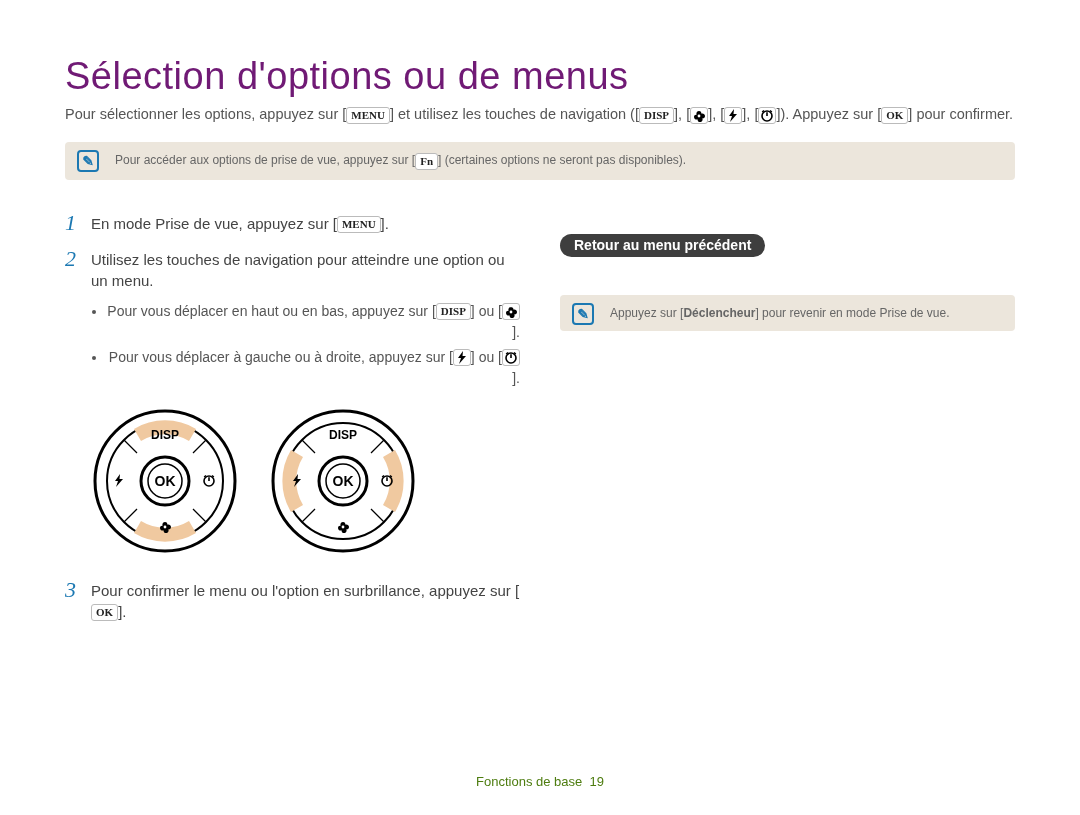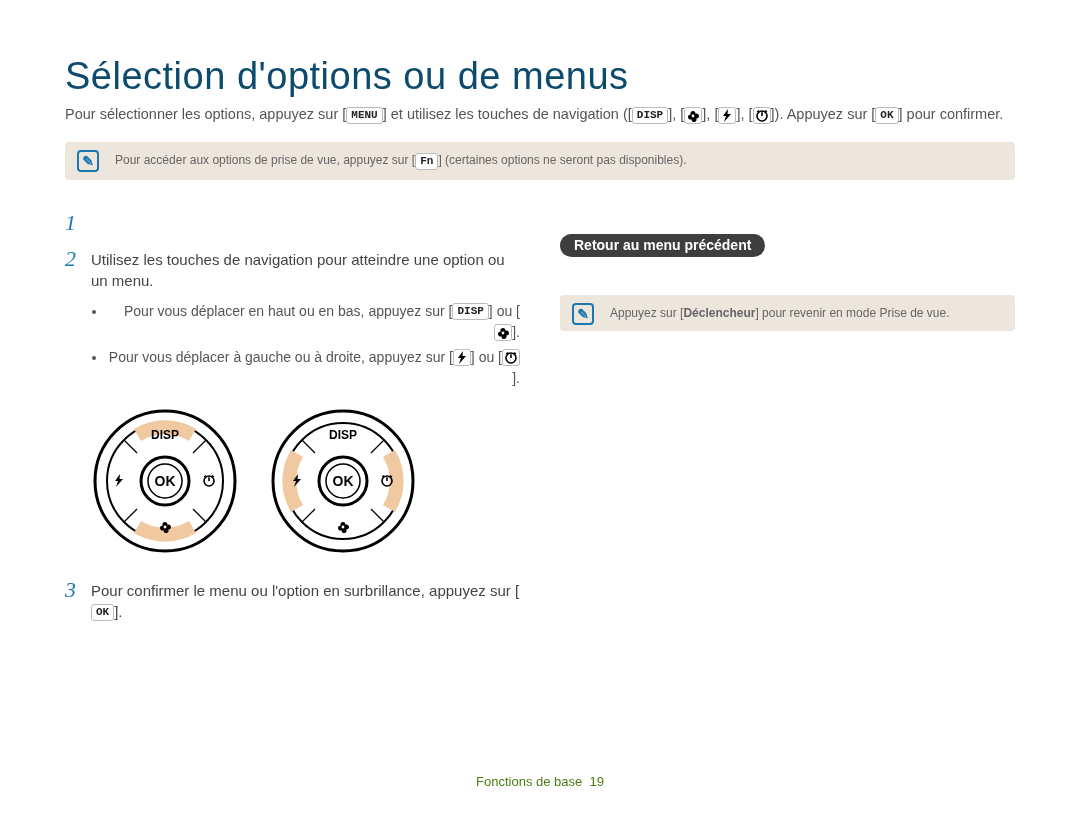--- a/index.html
+++ b/index.html
@@ -10,41 +10,41 @@
     font-family: Arial, Helvetica, sans-serif;
     color: #4a4a4a;
     position: relative;
   }
   .page {
     padding: 55px 65px 0 65px;
   }
   h1.title {
     font-size: 38px;
     font-weight: 400;
-    color: #0c4a6e;
+    color: #701a75;
     letter-spacing: 0.5px;
     margin-bottom: 6px;
   }
   .intro {
     font-size: 14.5px;
     line-height: 1.4;
     color: #555;
   }
   .btn-label, .btn-icon {
     display: inline-block;
     border: 1px solid #bbb;
     border-radius: 3px;
     padding: 0 4px;
     font-size: 11px;
     font-weight: 700;
     color: #222;
     line-height: 15px;
     vertical-align: middle;
     background: #fff;
-    font-family: Liberation Mono, monospace;
+    font-family: Liberation Serif, serif;
   }
   .btn-icon svg { display: block; }
   .btn-icon { padding: 1px 2px; }
 
   .note-box {
     margin-top: 18px;
     background: #ece6dc;
     border-radius: 4px;
     padding: 10px 14px 10px 50px;
     position: relative;
@@ -174,20 +174,23 @@
   <div class="note-box">
     <div class="note-icon">✎</div>
     <span>Pour accéder aux options de prise de vue, appuyez sur [</span><span class="btn-label">Fn</span><span>] (certaines options ne seront pas disponibles).</span>
   </div>
 
   <div class="columns">
 
     <div class="col">
       <div class="step">
         <div class="step-num">1</div>
+        <div class="step-body">
+          <span>En mode Prise de vue, appuyez sur [</span><span class="btn-label">MENU</span><span>].</span>
+        </div>
       </div>
 
       <div class="step">
         <div class="step-num">2</div>
         <div class="step-body">Utilisez les touches de navigation pour atteindre une option ou un menu.</div>
       </div>
       <ul class="sub">
         <li>
           <span>Pour vous déplacer en haut ou en bas, appuyez sur [</span><span class="btn-label">DISP</span><span>] ou [</span><span class="btn-icon"><svg width="12" height="13">
                 <use href="#i-flower"></use>

